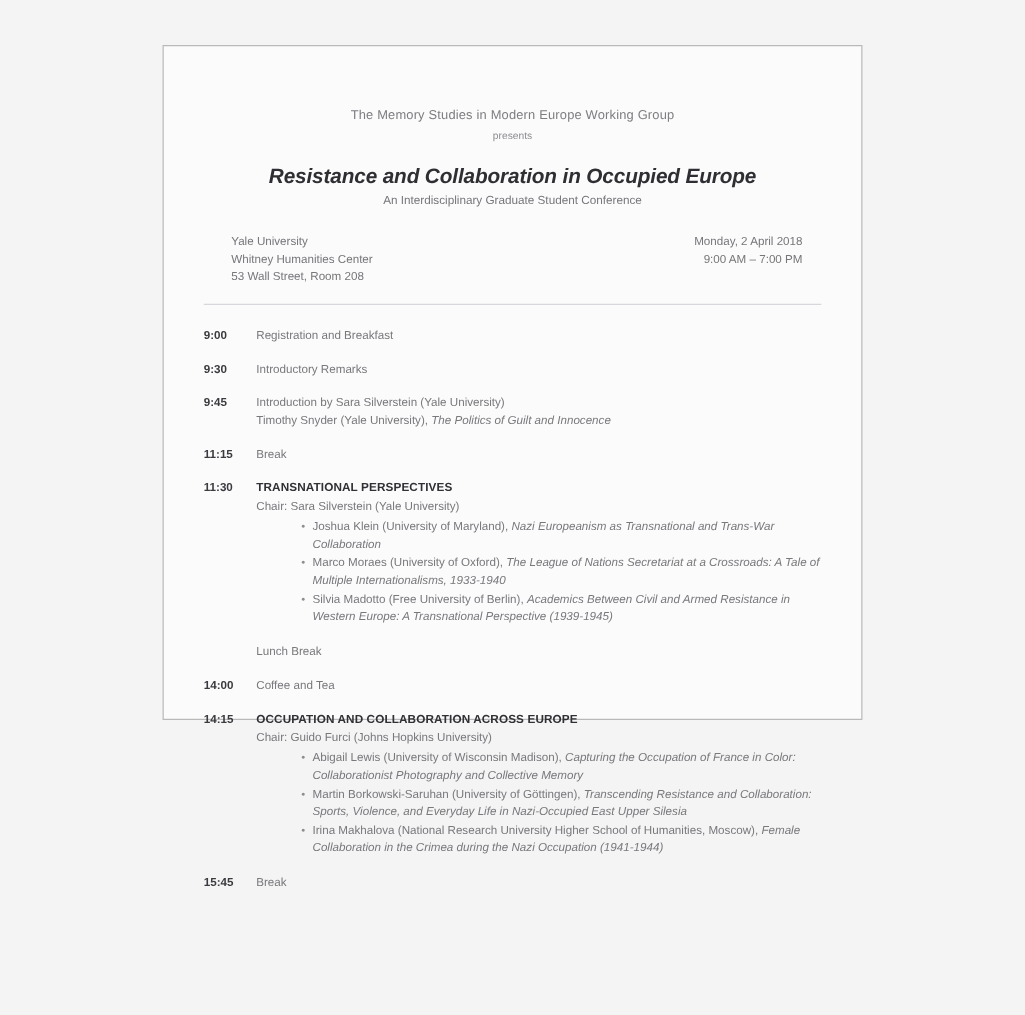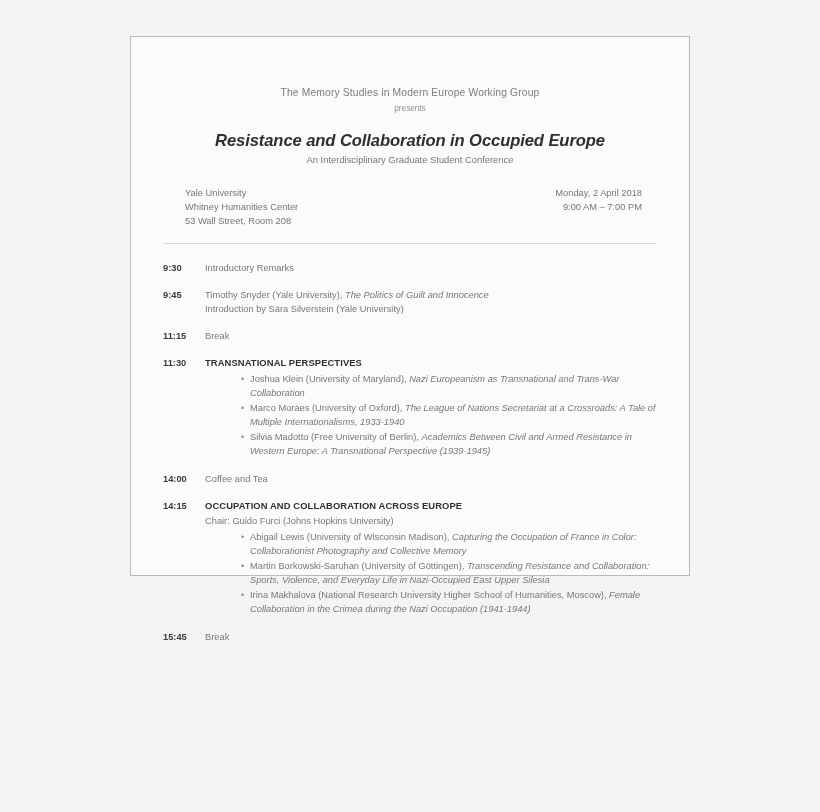--- a/index.html
+++ b/index.html
@@ -184,47 +184,60 @@
       <div class="venue-right">
         <div>Monday, 2 April 2018</div>
         <div>9:00 AM – 7:00 PM</div>
       </div>
     </div>
 
     <div class="rule"></div>
 
     <div class="schedule" id="schedule">
         <div class="row">
+          <div class="time">9:00</div>
+          <div class="content">
+            <div class="item-text">Registration and Breakfast</div>
+          </div>
+        </div>
+        <div class="row">
           <div class="time">9:30</div>
           <div class="content">
             <div class="item-text">Introductory Remarks</div>
           </div>
         </div>
         <div class="row">
           <div class="time">9:45</div>
           <div class="content">
+            <div class="item-text">Introduction by Sara Silverstein (Yale University)</div>
             <div class="item-text"><span>Timothy Snyder (Yale University), </span><em>The Politics of Guilt and Innocence</em></div>
-            <div class="item-text">Introduction by Sara Silverstein (Yale University)</div>
           </div>
         </div>
         <div class="row">
           <div class="time">11:15</div>
           <div class="content">
             <div class="item-text">Break</div>
           </div>
         </div>
         <div class="row">
           <div class="time">11:30</div>
           <div class="content">
             <div class="panel-title">TRANSNATIONAL PERSPECTIVES</div>
+            <div class="chair">Chair: Sara Silverstein (Yale University)</div>
             <ul class="papers">
               <li><span>Joshua Klein (University of Maryland), </span><em>Nazi Europeanism as Transnational and Trans-War Collaboration</em></li>
               <li><span>Marco Moraes (University of Oxford), </span><em>The League of Nations Secretariat at a Crossroads: A Tale of Multiple Internationalisms, 1933-1940</em></li>
               <li><span>Silvia Madotto (Free University of Berlin), </span><em>Academics Between Civil and Armed Resistance in Western Europe: A Transnational Perspective (1939-1945)</em></li>
             </ul>
+          </div>
+        </div>
+        <div class="no-time-row">
+          <div class="time"></div>
+          <div class="content">
+            <div class="item-text">Lunch Break</div>
           </div>
         </div>
         <div class="row">
           <div class="time">14:00</div>
           <div class="content">
             <div class="item-text">Coffee and Tea</div>
           </div>
         </div>
         <div class="row">
           <div class="time">14:15</div>

